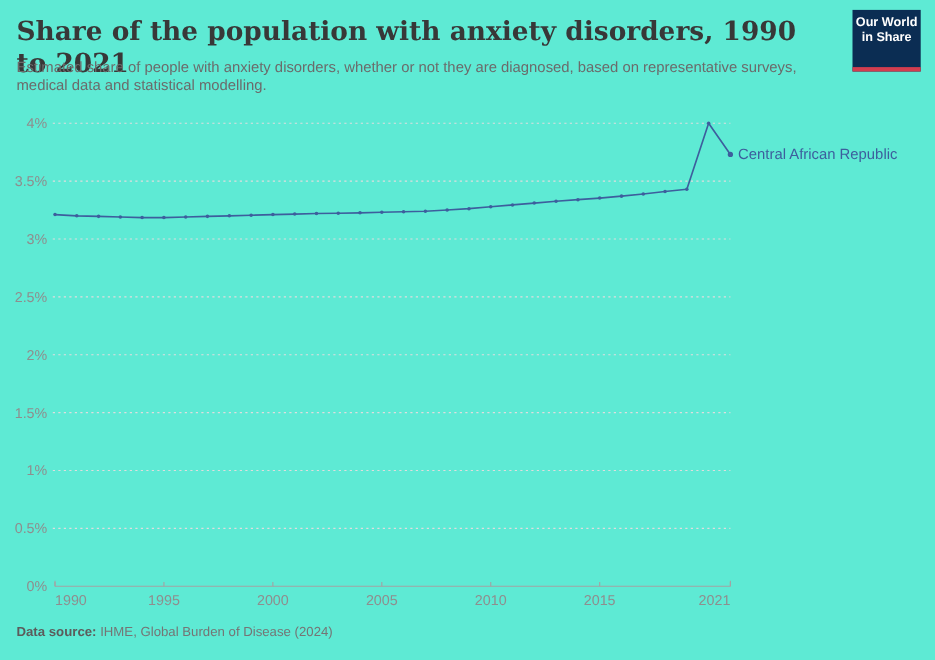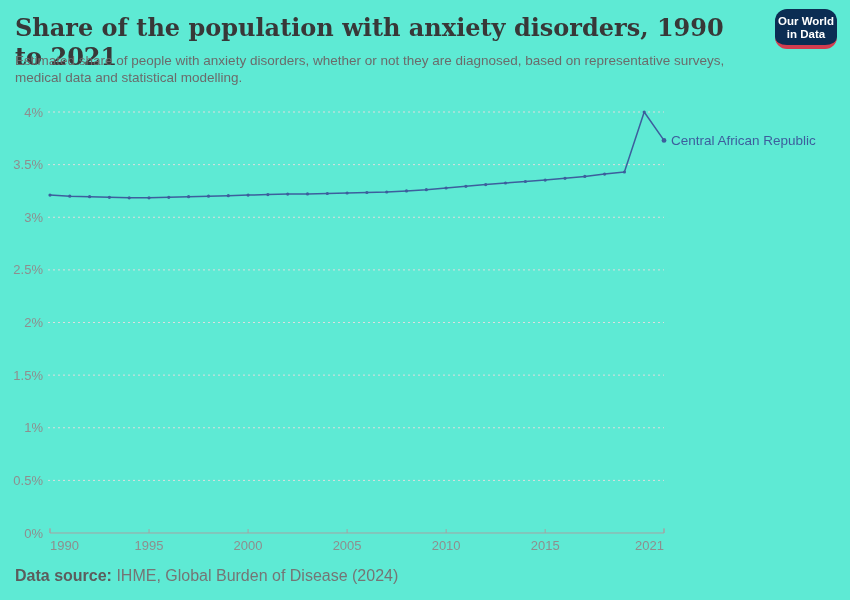--- a/index.html
+++ b/index.html
@@ -13,44 +13,43 @@
     font-family:"DejaVu Serif", "Liberation Serif", serif;
     font-size:24px; font-weight:700; color:#383838; letter-spacing:0;
   }
   .chart-subtitle {
     position:absolute; top:52px; left:15px; width:725px; margin:0;
     font-size:13.5px; line-height:1.28; color:#6b6b6b;
   }
   .owid-logo {
     position:absolute; top:9px; right:13px; width:62px;
     background:#0b2d53; border-bottom:4px solid #d23d4f;
-    color:#ffffff; text-align:center; padding:6px 3px 4px 3px;
+    color:#ffffff; text-align:center; padding:6px 3px 20px 3px;
     font-size:11.5px; font-weight:700; line-height:1.15;
     box-sizing:border-box;
-    border-radius:12px;
   }
   .owid-logo span { display:block; }
   #chart-svg { position:absolute; top:0; left:0; }
   .page-footer {
     position:absolute; left:15px; right:14px; top:567px;
     display:flex; justify-content:space-between; align-items:baseline;
-    font-size:16px; color:#757575;
+    font-size:12px; color:#757575;
   }
   .page-footer .src-label { font-weight:700; color:#5c5c5c; }
 </style>
 </head>
 <body>
 
 <div class="page">
 
   <h1 class="chart-title">Share of the population with anxiety disorders, 1990 to 2021</h1>
 
   <div class="owid-logo">
     <span>Our World</span>
-    <span>in Data</span>
+    <span>in Share</span>
   </div>
 
   <p class="chart-subtitle">Estimated share of people with anxiety disorders, whether or not they are diagnosed, based on representative surveys, medical data and statistical modelling.</p>
 
   <svg id="chart-svg" width="850" height="600" viewBox="0 0 850 600">
       <text x="43" y="537.5" text-anchor="end" fill="#8e8e8e" font-size="13px">0%</text>
       <line x1="48" x2="664" y1="480.375" y2="480.375" stroke="#dedede" stroke-width="1" stroke-dasharray="2,3"></line>
       <text x="43" y="484.875" text-anchor="end" fill="#8e8e8e" font-size="13px">0.5%</text>
       <line x1="48" x2="664" y1="427.75" y2="427.75" stroke="#dedede" stroke-width="1" stroke-dasharray="2,3"></line>
       <text x="43" y="432.25" text-anchor="end" fill="#8e8e8e" font-size="13px">1%</text>

